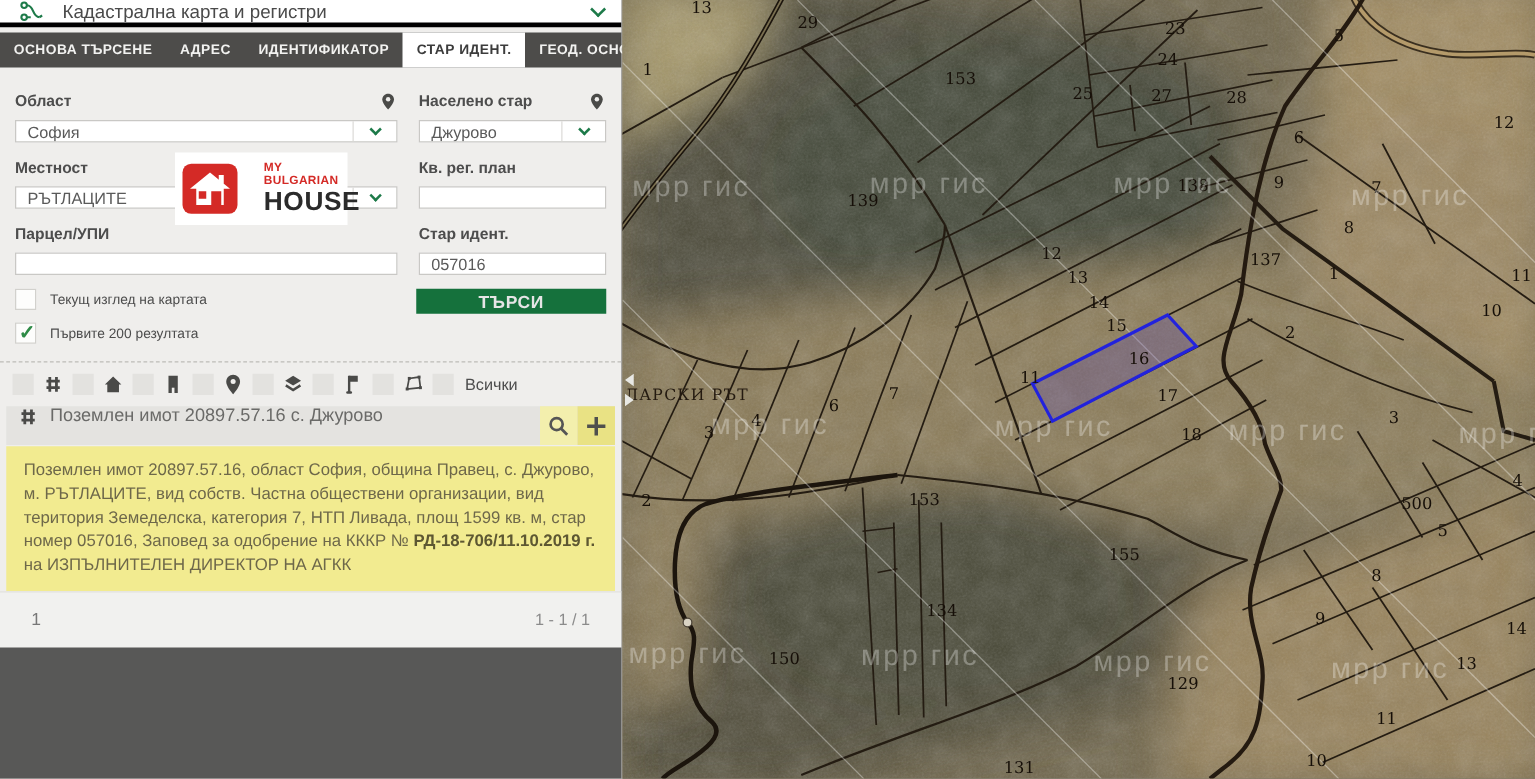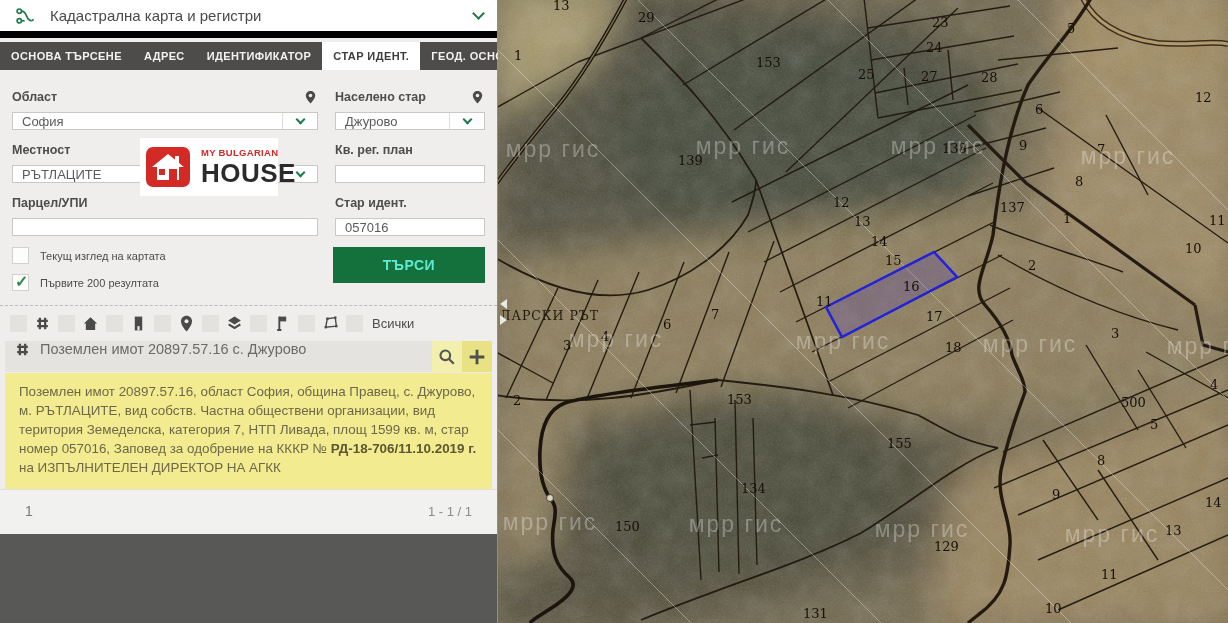--- a/index.html
+++ b/index.html
@@ -1,20 +1,20 @@
 <!DOCTYPE html>
 <html><head>
 <meta charset="utf-8">
 <style>
   html,body{margin:0;padding:0;background:#222;}
   *{box-sizing:border-box;}
   .app{width:1228px;height:623px;display:flex;font-family:"Liberation Sans",sans-serif;overflow:hidden;background:#efeeec;}
   
   .sidebar{width:498px;height:623px;display:flex;flex-direction:column;background:#efeeec;border-right:1px solid #8f8d89;position:relative;}
-  .hdr{height:38px;background:#fff;display:flex;align-items:center;padding:0 14px;border-bottom:7px solid #000000;cursor:pointer;}
+  .hdr{height:22px;background:#fff;display:flex;align-items:center;padding:0 14px;border-bottom:4px solid #000000;cursor:pointer;}
   .hdr svg{flex:0 0 auto;}
   .hdr .ttl{margin-left:14px;font-size:15px;color:#4a4a4a;flex:1;}
   .chev{width:9px;height:9px;border-right:2.4px solid #1d7a49;border-bottom:2.4px solid #1d7a49;transform:rotate(45deg);margin-top:-4px;}
   .chev.sm{width:7px;height:7px;border-width:2px;}
   .gap{height:4px;background:#efeeec;}
   .tabs{height:28px;background:#4d4c4a;display:flex;align-items:stretch;}
   .tab{color:#f2f2f0;font-size:11px;font-weight:bold;letter-spacing:.4px;display:flex;align-items:center;padding:0 11px;cursor:pointer;white-space:nowrap;}
   .tab.active{background:#fff;color:#3c3c3c;}
   
   .form{padding:18px 12px 0 12px;position:relative;}
@@ -26,28 +26,28 @@
   .lbl{font-size:12.5px;font-weight:bold;color:#4d4d4d;}
   .inwrap{position:relative;height:18px;background:#fff;border:1px solid #c9c8c5;display:flex;align-items:center;justify-content:space-between;}
   .inwrap input{border:none;outline:none;flex:1;height:100%;padding:0 9px;font-size:13px;color:#5a5a5a;font-family:"Liberation Sans",sans-serif;background:transparent;min-width:0;}
   .sel-sep{width:1px;height:100%;background:#dddcd9;}
   .sel-btn{width:34px;height:100%;display:flex;align-items:center;justify-content:center;cursor:pointer;}
   .chkrow{display:flex;align-items:center;margin-bottom:10px;cursor:pointer;}
   .chk{width:17px;height:17px;background:#fdfdfc;border:1px solid #d2d1cd;margin-right:11px;position:relative;}
   .chk.checked::after{content:"✓";position:absolute;left:2px;top:-3px;color:#2e8b46;font-size:16px;font-weight:bold;}
   .chklbl{font-size:11px;font-weight:normal;color:#4c4c4c;}
   .checksbtn{display:flex;justify-content:space-between;align-items:flex-start;margin-top:2px;}
-  .srchbtn{width:152px;height:36px;background:#15713c;color:#5eead4;border:none;font-size:14px;font-weight:bold;font-family:"Liberation Sans",sans-serif;cursor:pointer;letter-spacing:.5px;}
+  .srchbtn{width:152px;height:20px;background:#15713c;color:#e5e5e5;border:none;font-size:14px;font-weight:bold;font-family:"Liberation Sans",sans-serif;cursor:pointer;letter-spacing:.5px;}
   .dash{border-top:1px dashed #bdbcb7;margin:4px 0 0 0;}
   
   .logo{position:absolute;left:140px;top:68px;width:138px;height:58px;background:#fff;display:flex;align-items:center;padding:4px 6px;z-index:5;}
   .logo .lgicon{width:44px;height:40px;background:#d42a26;border-radius:7px;position:relative;flex:0 0 auto;}
-  .logo .lgtxt{margin-left:11px;line-height:1;}
+  .logo .lgtxt{margin-left:21px;line-height:1;}
   .logo .lg1{font-size:9.5px;font-weight:bold;color:#d42a26;letter-spacing:.3px;}
-  .logo .lg2{font-size:26px;font-weight:bold;color:#2b2b2b;letter-spacing:.5px;margin-top:2px;}
+  .logo .lg2{font-size:21px;font-weight:bold;color:#2b2b2b;letter-spacing:.5px;margin-top:2px;}
   
   .layerbar{display:flex;align-items:center;padding:9px 10px 7px 10px;gap:7px;}
   .lchk{width:17px;height:17px;background:#e3e2df;flex:0 0 auto;cursor:pointer;}
   .licon{width:17px;height:17px;display:flex;align-items:center;justify-content:center;cursor:pointer;}
   .alllbl{font-size:13px;color:#4d4d4d;margin-left:2px;}
   
   .result{margin:2px 5px 0 5px;height:31px;background:#e4e3e0;display:flex;padding-left:9px;cursor:pointer;}
   .result .rtxt{font-size:14.5px;color:#6a6a68;margin-left:9px;flex:1;}
   .rbtn{width:30px;height:31px;display:flex;align-items:center;justify-content:center;cursor:pointer;}
   .rbtn.q{background:#f3efad;}

